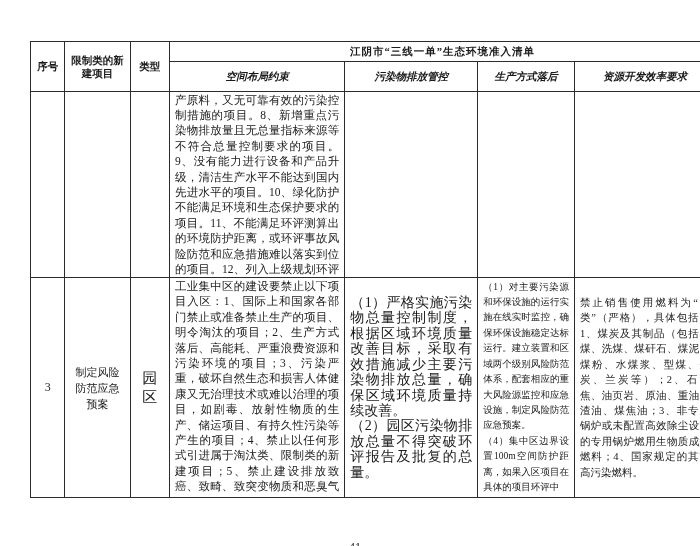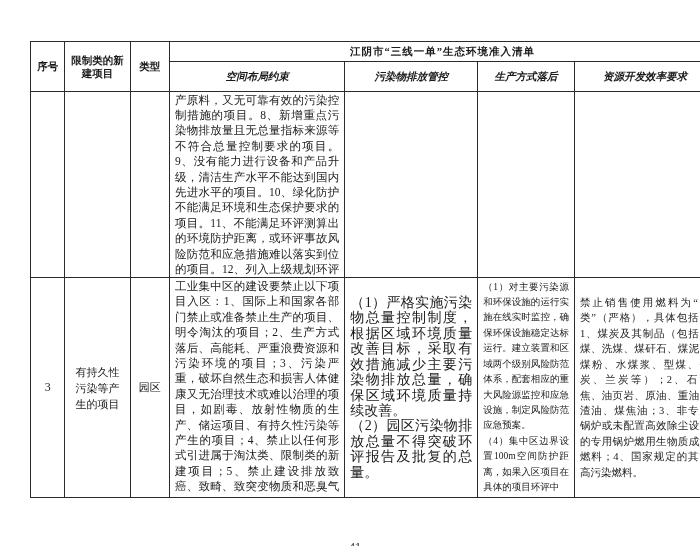--- a/index.html
+++ b/index.html
@@ -21,21 +21,21 @@
   .j { text-align:justify; white-space:pre-wrap; }
   .clamp { overflow:hidden; }
   .h185 { max-height:184px; }
   .h217 { max-height:217px; }
   .cell-space { font-size:11.5px; line-height:15.4px; }
   .cell-poll  { font-size:14px; line-height:15.4px; }
   .cell-risk  { font-size:9.5px;  line-height:15.4px; }
   .cell-res   { font-size:10.5px; line-height:15.4px; }
   .cell-index { font-size:12px; }
   .cell-unit  { font-size:11px; line-height:16px; }
-  .cell-type  { font-size:11px; }
+  .cell-type  { font-size:15px; }
   .pageno { position:absolute; left:338px; top:540px; width:34px; text-align:center; font-size:12px; }
 </style>
 </head>
 <body>
 
 <div class="sheet">
   <div class="table-clip">
     <table>
       <colgroup>
         <col style="width:34px">
@@ -65,21 +65,21 @@
           <td class="c cell-type"></td>
           <td class="cell-space">
             <div class="j clamp h185">产原料，又无可靠有效的污染控制措施的项目。8、新增重点污染物排放量且无总量指标来源等不符合总量控制要求的项目。9、没有能力进行设备和产品升级，清洁生产水平不能达到国内先进水平的项目。10、绿化防护不能满足环境和生态保护要求的项目。11、不能满足环评测算出的环境防护距离，或环评事故风险防范和应急措施难以落实到位的项目。12、列入上级规划环评准入负面清单的项目。</div>
           </td>
           <td class="cell-poll"></td>
           <td class="cell-risk"></td>
           <td class="cell-res"></td>
         </tr>
         <tr class="r2">
           <td class="c cell-index">3</td>
-          <td class="c cell-unit">有持久性污染等产生的项目</td>
+          <td class="c cell-unit">制定风险防范应急预案</td>
           <td class="c cell-type">园区</td>
           <td class="cell-space">
             <div class="j clamp h217">工业集中区的建设要禁止以下项目入区：1、国际上和国家各部门禁止或准备禁止生产的项目、明令淘汰的项目；2、生产方式落后、高能耗、严重浪费资源和污染环境的项目；3、污染严重，破坏自然生态和损害人体健康又无治理技术或难以治理的项目，如剧毒、放射性物质的生产、储运项目、有持久性污染等产生的项目；4、禁止以任何形式引进属于淘汰类、限制类的新建项目；5、禁止建设排放致癌、致畸、致突变物质和恶臭气体的项目（《江苏省禁止排放致癌、致畸、致</div>
           </td>
           <td class="cell-poll">
             <div class="j clamp h217">（1）严格实施污染物总量控制制度，根据区域环境质量改善目标，采取有效措施减少主要污染物排放总量，确保区域环境质量持续改善。
 （2）园区污染物排放总量不得突破环评报告及批复的总量。</div>
           </td>
           <td class="cell-risk">
             <div class="j clamp h217">（1）对主要污染源和环保设施的运行实施在线实时监控，确保环保设施稳定达标运行。建立装置和区域两个级别风险防范体系，配套相应的重大风险源监控和应急设施，制定风险防范应急预案。

